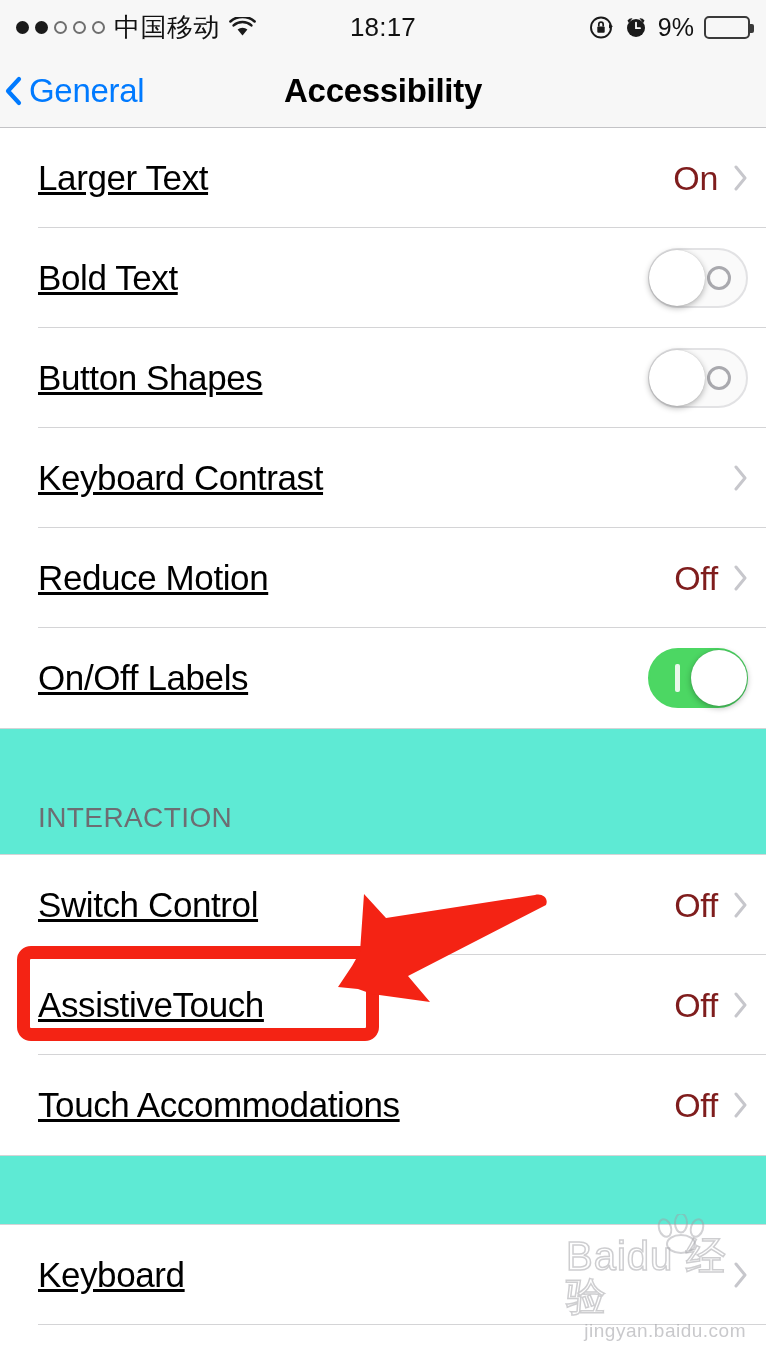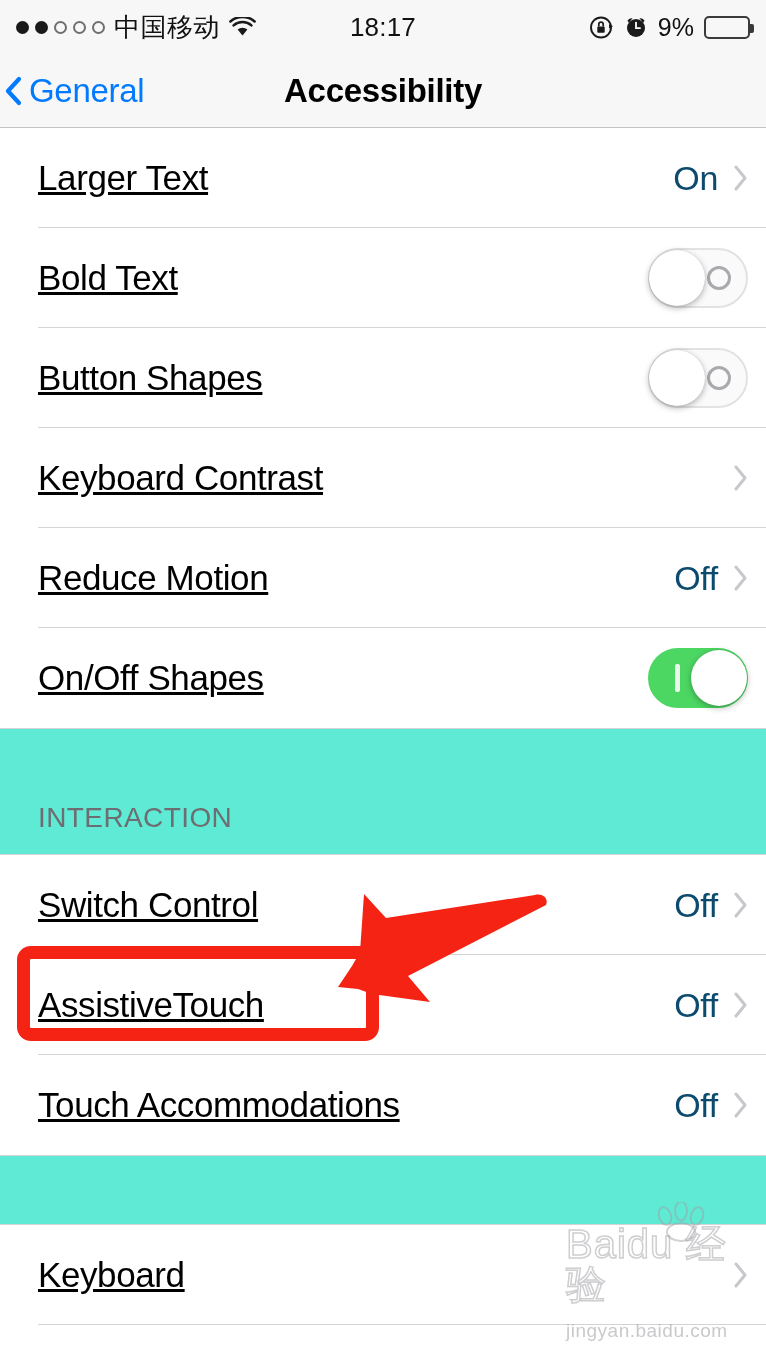--- a/index.html
+++ b/index.html
@@ -133,21 +133,21 @@
     text-decoration: underline;
   }
   .row-right {
     margin-left: auto;
     display: flex;
     align-items: center;
     gap: 16px;
   }
   .row-value {
     font-size: 34px;
-    color: #0c4a6e;
+    color: #7f1d1d;
     letter-spacing: -0.3px;
     margin-left: 32px;
   }
   .chev {
     width: 14px; height: 26px;
     flex: 0 0 auto;
   }
 
   
   .switch {
@@ -241,25 +241,25 @@
   .wm-main {
     display: block;
     font-size: 40px;
     color: transparent;
     -webkit-text-stroke: 1.5px rgba(160,160,165,0.55);
     letter-spacing: 1px;
     line-height: 1;
   }
   .wm-sub {
     display: block;
-    margin-top: 16px;
+    margin-top: 4px;
     font-size: 19px;
     color: rgba(160,160,165,0.6);
     letter-spacing: 0.5px;
-    text-align: left;
+    text-align: right;
   }
   .wm-wrap { position: relative; }
   .wm-paw {
     position: absolute;
     right: 36px; top: -22px;
   }
 </style>
 </head>
 <body>
 
@@ -381,21 +381,21 @@
           <span class="chev">
             <svg width="14" height="26" viewBox="0 0 14 26">
                 <path d="M2 2 L11 13 L2 24" stroke="#c7c7cc" stroke-width="3" fill="none" stroke-linecap="round" stroke-linejoin="round"></path>
               </svg>
           </span>
         </span>
         <span class="row-sep"></span>
       </div>
 
       <div class="row">
-        <span class="row-label">On/Off Shapes</span>
+        <span class="row-label">On/Off Labels</span>
         <span class="row-right">
           <span class="switch on">
             <span class="lbl-i"></span>
             <span class="knob"></span>
           </span>
         </span>
       </div>
     </div>
 
     <div class="section-gap hdr">

